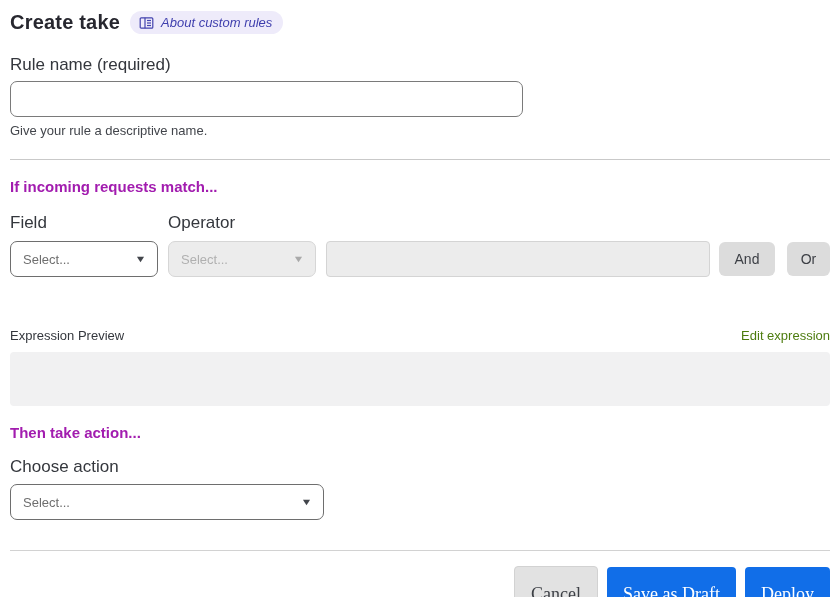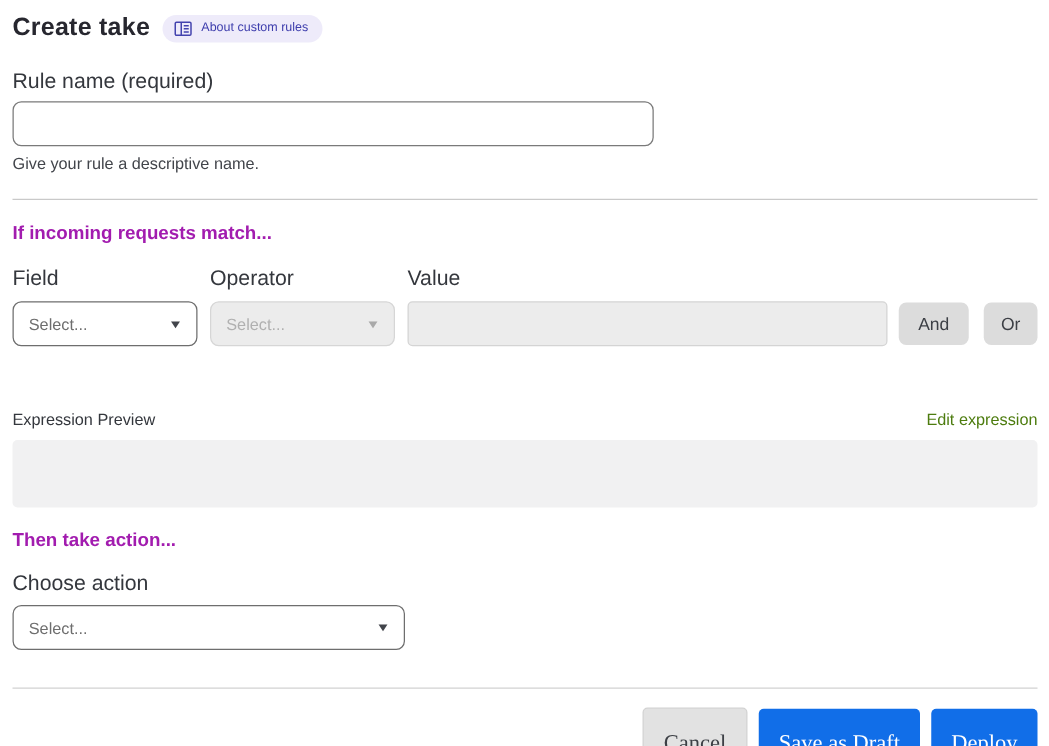--- a/index.html
+++ b/index.html
@@ -10,22 +10,22 @@
     color: #34373d;
   }
   .page { width: 830px; padding: 10px 0 0 10px; }
 
   
   .header-row { display: flex; align-items: center; gap: 10px; margin-top: 1px; }
   .page-title { font-size: 20px; font-weight: bold; color: #27272f; letter-spacing: .2px; }
   .about-badge {
     display: inline-flex; align-items: center; gap: 7px;
     background: #eeebfa; color: #3e3ead;
-    font-size: 10px; padding: 4px 11px 4px 9px; border-radius: 14px;
-    cursor: pointer; text-decoration: none;
+    font-size: 13px; padding: 4px 11px 4px 9px; border-radius: 14px;
+    cursor: pointer; text-decoration: none; font-style: italic;
   }
   .about-badge svg { display: block; }
 
   
   .field-label { font-size: 17px; color: #34373d; }
   .helper-text { font-size: 13px; color: #42454b; }
 
   
   .rule-name-label { margin-top: 21px; }
   .rule-name-input {
@@ -119,21 +119,20 @@
   <input class="rule-name-input" type="text" value="" style="">
   <div class="helper-text rule-name-helper">Give your rule a descriptive name.</div>
 
   <hr class="divider">
 
   <h2 class="section-heading">If incoming requests match...</h2>
 
   <div class="col-labels">
     <div class="field-label l-field">Field</div>
     <div class="field-label l-operator">Operator</div>
-    <div class="field-label l-value">Value</div>
   </div>
 
   <div class="controls-row">
     <div class="select-box select-enabled field-select">
       <span>Select...</span>
       <span class="caret">▼</span>
     </div>
     <div class="select-box select-disabled operator-select">
       <span>Select...</span>
       <span class="caret">▼</span>

